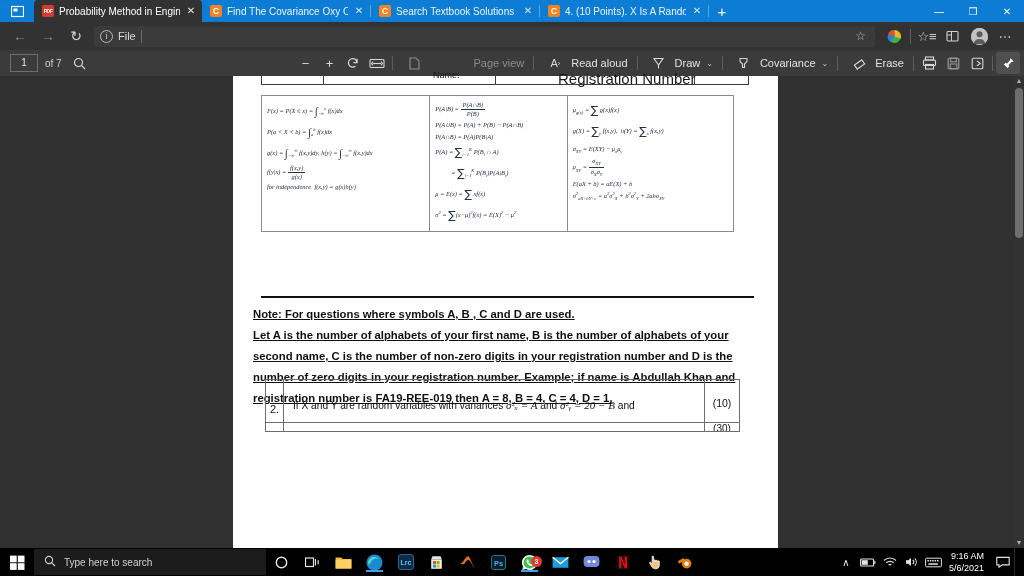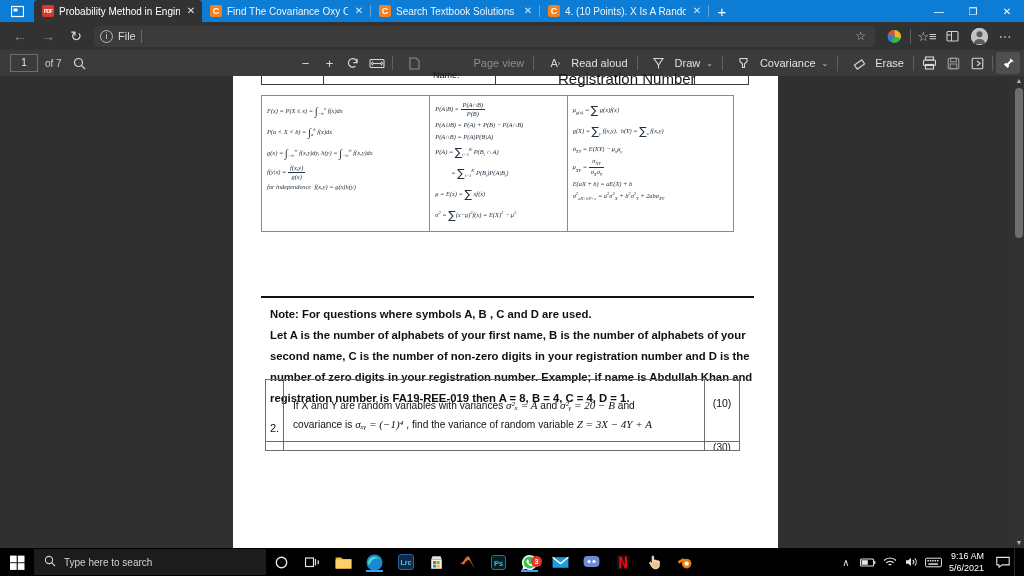--- a/index.html
+++ b/index.html
@@ -181,23 +181,23 @@
     position: absolute; left: 28px; top: 211px; width: 500px;
     font-family: "Liberation Serif", serif; font-size: 8.2px; color: #1b1b1b;
   }
   .rule {
     position: absolute; left: 28px; top: 220px; width: 493px; height: 2px;
     background: #111;
   }
 
   
   .note {
-    position: absolute; left: 37px; top: 148px; width: 500px;
+    position: absolute; left: 20px; top: 148px; width: 500px;
     font-family: "Liberation Sans", sans-serif; font-weight: bold;
-    font-size: 11.3px; line-height: 21px; color: #101010;
+    font-size: 11.3px; line-height: 21px; color: #101010; text-decoration: underline;
   }
 
   
   .qtable {
     position: absolute; left: 32px; top: 303px; width: 475px;
     border: 1px solid #6d6d6d;
   }
   .qrow-top { height: 9px; display: flex; }
   .qrow { display: flex; }
   .qnum {
@@ -516,23 +516,20 @@
           <div class="qnum"></div>
           <div class="qbody" style="padding:0;"></div>
           <div class="qmarks"></div>
         </div>
         <div class="qrow">
           <div class="qnum">2.</div>
           <div class="qbody">
             <div>
               <span>If X and Y are random variables with variances </span><span class="mathi">σ²ₓ = A</span><span> and </span><span class="mathi">σ²ᵧ = 20 − B</span><span> and</span>
             </div>
-            <div>
-              <span>covariance is </span><span class="mathi">σₓᵧ = (−1)⁴</span><span> , find the variance of random variable </span><span class="mathi">Z = 3X − 4Y + A</span>
-            </div>
           </div>
           <div class="qmarks">(10)</div>
         </div>
         <div class="qrow-bot">
           <div class="qnum"></div>
           <div class="qbody"></div>
           <div class="qmarks">(30)</div>
         </div>
       </div>
 

